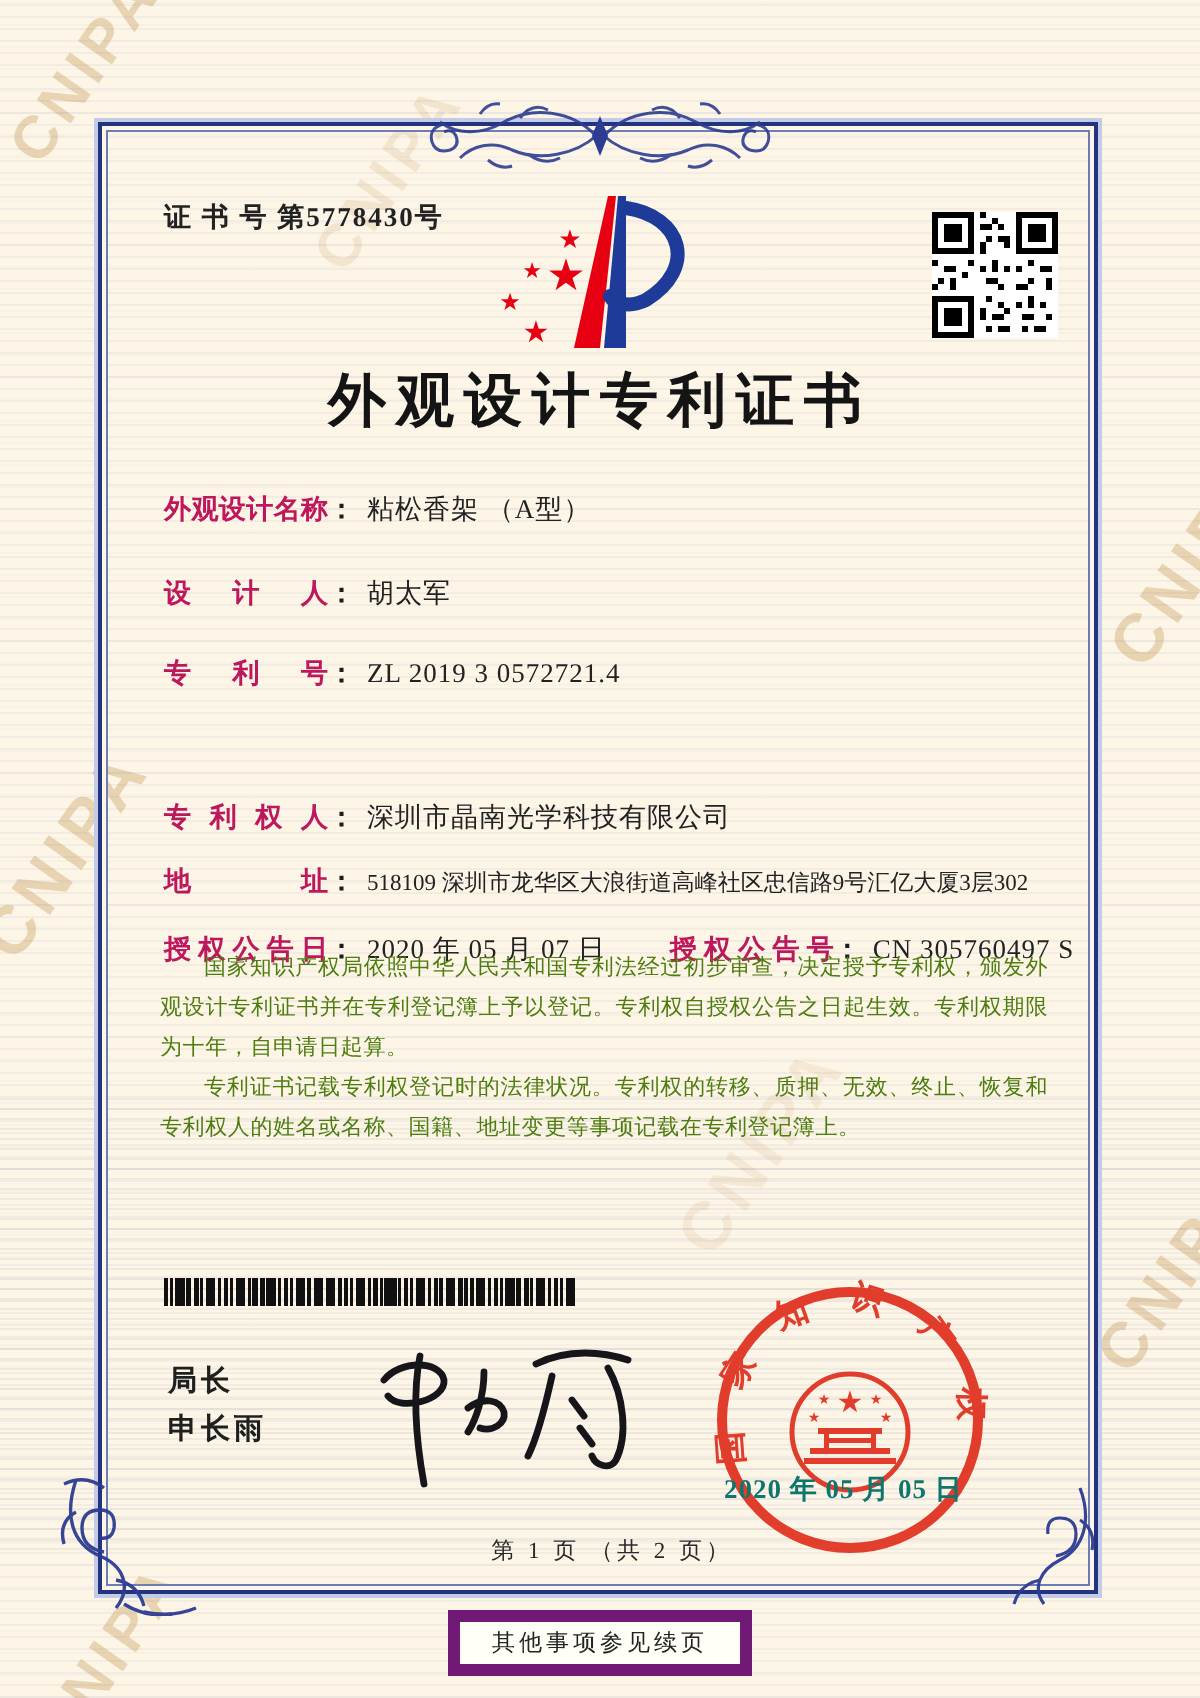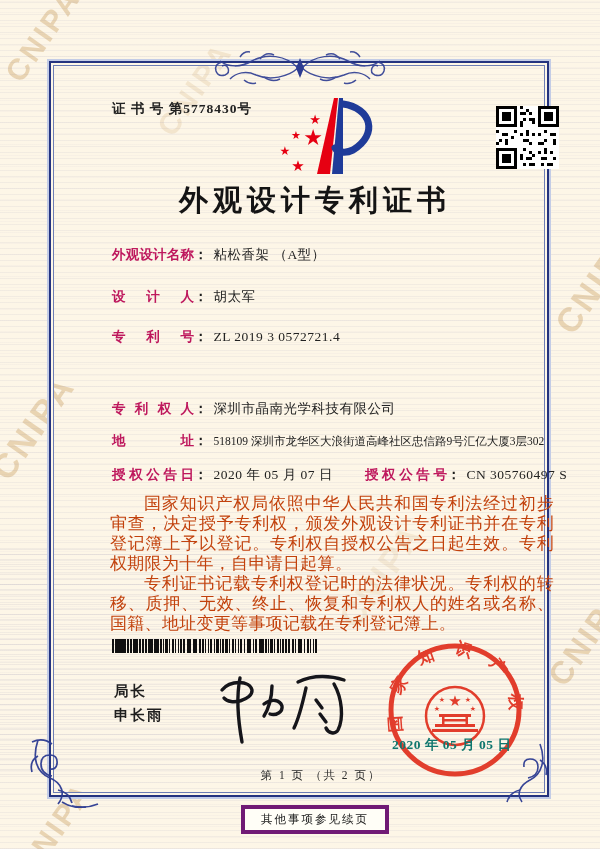--- a/index.html
+++ b/index.html
@@ -34,42 +34,42 @@
   .wm5{left:2px;top:812px;}
   .wm6{left:142px;top:72px;color:rgba(205,165,105,0.20);}
   .wm7{left:322px;top:556px;color:rgba(205,165,105,0.16);font-size:34px;}
   
   .frame{
     position:absolute;left:49px;top:61px;width:496px;height:732px;z-index:2;
     border:2.5px solid #24337f;
     box-shadow:0 0 0 2px #c3cce6, inset 0 0 0 2px #fdf6e7, inset 0 0 0 3px #6d7db5;
   }
   .ornament{position:absolute;z-index:3;pointer-events:none;}
-  .content{position:absolute;inset:0;z-index:4;margin-left:30px;}
+  .content{position:absolute;inset:0;z-index:4;}
   .cert-no{position:absolute;left:82px;top:100px;font-size:13.5px;font-weight:600;letter-spacing:1px;color:#222;}
   .logo{position:absolute;left:243px;top:92px;}
   .qr{position:absolute;left:466px;top:106px;}
   .title{
     position:absolute;left:0;right:0;top:181px;text-align:center;
     font-size:29px;font-weight:700;letter-spacing:5px;color:#141414;
   }
   .frow{position:absolute;left:82px;font-size:13.5px;white-space:nowrap;}
   .flabel{
     display:inline-block;width:82px;font-weight:600;color:#be185d;
     text-align:justify;text-align-last:justify;vertical-align:top;
   }
   .fcolon{font-weight:600;margin-right:6px;}
   .fvalue{color:#222;letter-spacing:0.5px;}
   .r1{top:246px}.r2{top:288px}.r3{top:328px}.r4{top:368px}.r5{top:400px}
   .r6{top:432px}.r6 .fvalue{font-size:11.5px;letter-spacing:0;}
   .r7{top:466px}
   .grant2{margin-left:32px;}
   .paras{
-    position:absolute;left:80px;top:494px;width:444px;
-    font-size:17px;line-height:20px;color:#c2410c;letter-spacing:0.3px;text-align:justify;
+    position:absolute;left:80px;top:474px;width:444px;
+    font-size:11px;line-height:20px;color:#4d7c0f;letter-spacing:0.3px;text-align:justify;
   }
   .paras p{margin:0;text-indent:2em;}
   .barcode{
     position:absolute;left:82px;top:639px;width:206px;height:14px;
     background:
       repeating-linear-gradient(90deg,#101010 0 1.5px,transparent 1.5px 3px),
       repeating-linear-gradient(90deg,#101010 0 1px,transparent 1px 5.5px),
       repeating-linear-gradient(90deg,#101010 0 2px,transparent 2px 7.5px);
   }
   .signer{
@@ -82,21 +82,21 @@
   .seal-date{
     position:absolute;left:362px;top:736px;z-index:6;
     font-size:13.5px;font-weight:700;color:#0f766e;letter-spacing:0.5px;white-space:nowrap;
   }
   .page-info{
     position:absolute;left:12px;right:0;top:768px;text-align:center;z-index:5;
     font-size:11.5px;color:#2a2a2a;letter-spacing:2px;
   }
   .footer-note{
     position:absolute;left:50%;top:805px;transform:translateX(-50%);z-index:5;
-    background:#fffef7;border:4px solid #701a75;padding:3px 16px;
+    background:#fffef7;border:6px solid #701a75;padding:3px 16px;
     font-size:11.5px;letter-spacing:2px;color:#222;white-space:nowrap;
   }
 </style>
 </head>
 <body>
 
 <div class="texture"></div>
 <div class="texture-band"></div>
 
 <span class="wm wm1">CNIPA</span>

